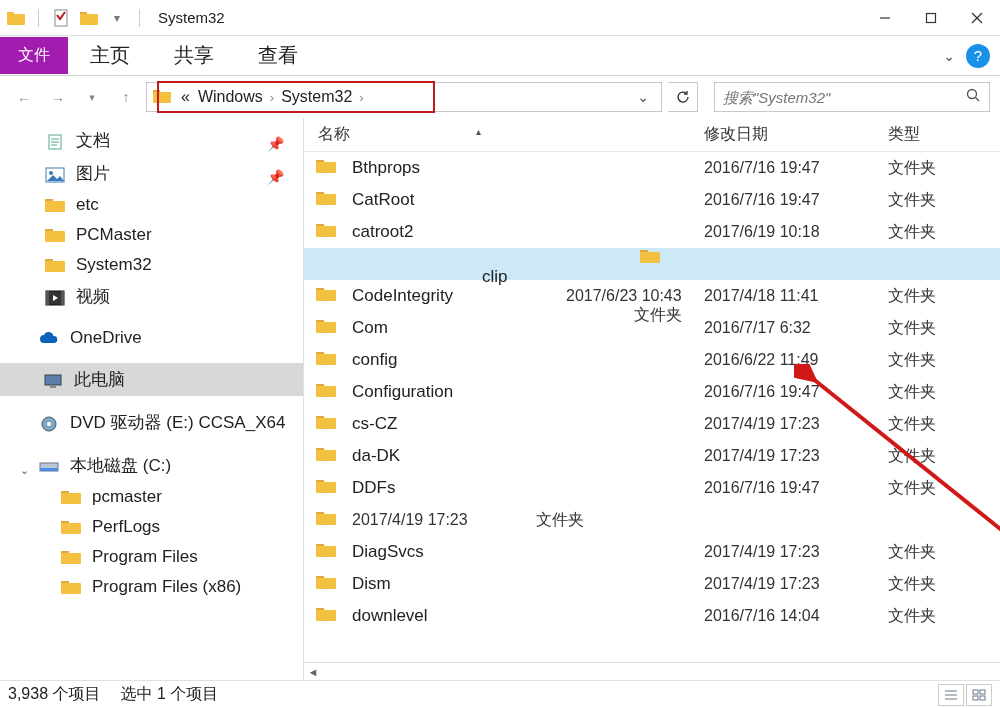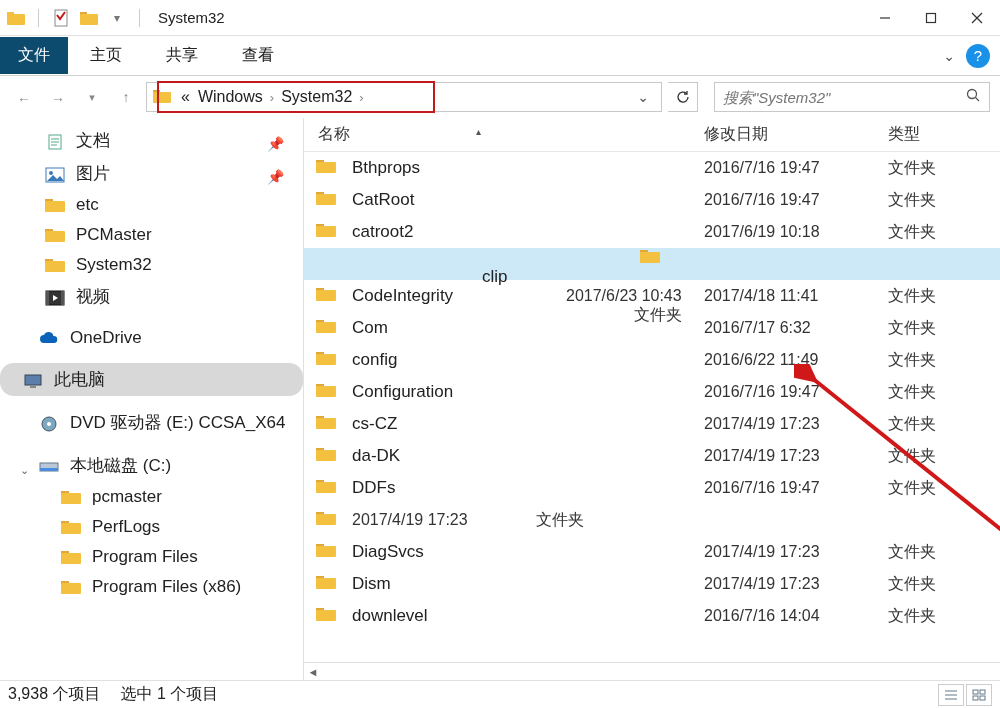--- a/index.html
+++ b/index.html
@@ -10,22 +10,22 @@
 .titlebar .qat { display: flex; align-items: center; gap: 8px; padding: 0 6px; }
 .titlebar .qat .qicon { width: 20px; height: 20px; display: flex; align-items: center; justify-content: center; }
 .titlebar .sep { width: 1px; height: 18px; background: #ccc; margin: 0 4px; }
 .titlebar .title { padding-left: 8px; font-size: 15px; }
 .titlebar .spacer { flex: 1; }
 .winbtn { width: 46px; height: 30px; display: flex; align-items: center; justify-content: center; color: #555; }
 .winbtn svg { width: 12px; height: 12px; }
 
 
 .ribbon { height: 40px; display: flex; align-items: center; border-bottom: 1px solid #d0d0d0; position: relative; }
-.ribbon .filetab { background: #0c4a6e; color: #fff; padding: 8px 18px; font-size: 16px; }
-.ribbon .rtab { padding: 14px 22px; font-size: 16px; }
+.ribbon .filetab { background: #a21caf; color: #fff; padding: 8px 18px; font-size: 16px; }
+.ribbon .rtab { padding: 14px 22px; font-size: 20px; }
 .ribbon .rspacer { flex: 1; }
 .ribbon .chev { width: 34px; text-align: center; color: #555; }
 .ribbon .help { width: 24px; height: 24px; border-radius: 50%; background: #1a91e9; color: #fff; display: flex; align-items: center; justify-content: center; font-size: 15px; margin-right: 10px; }
 
 
 .navrow { height: 42px; display: flex; align-items: center; padding: 0 10px; gap: 6px; }
 .navbtn { width: 28px; height: 28px; display: flex; align-items: center; justify-content: center; color: #888; }
 .addrbox { flex: 1; height: 30px; border: 1px solid #c8c8c8; display: flex; align-items: center; padding: 0 6px; position: relative; }
 .addrbox .highlight { position: absolute; left: 10px; top: -2px; height: 32px; border: 2px solid #c21a1a; pointer-events: none; width: 278px; }
 .addrbox .folder-ic { width: 18px; height: 18px; margin-right: 6px; }
@@ -241,21 +241,21 @@
     <div style="height:10px"></div>
     <div class="sbitem" style="padding-left:38px;">
       <span class="icon">
           <svg width="20" height="14" viewBox="0 0 20 14">
             <path d="M5 12a4 4 0 0 1 0-8 5 5 0 0 1 9.5 1A3.5 3.5 0 0 1 15 12z" fill="#0a63b8"></path>
           </svg>
         </span>
       <span>OneDrive</span>
     </div>
     <div style="height:10px"></div>
-    <div class="sbitem sel" style="padding-left:22px;border-radius:14px;">
+    <div class="sbitem sel" style="padding-left:42px;">
       <span class="icon">
           <svg width="20" height="16" viewBox="0 0 20 16">
             <rect x="2" y="2" width="16" height="10" fill="#5c7ea8" stroke="#345"></rect>
             <rect x="7" y="13" width="6" height="2" fill="#888"></rect>
           </svg>
         </span>
       <span>此电脑</span>
     </div>
     <div style="height:10px"></div>
     <div class="sbitem" style="padding-left:38px;">

